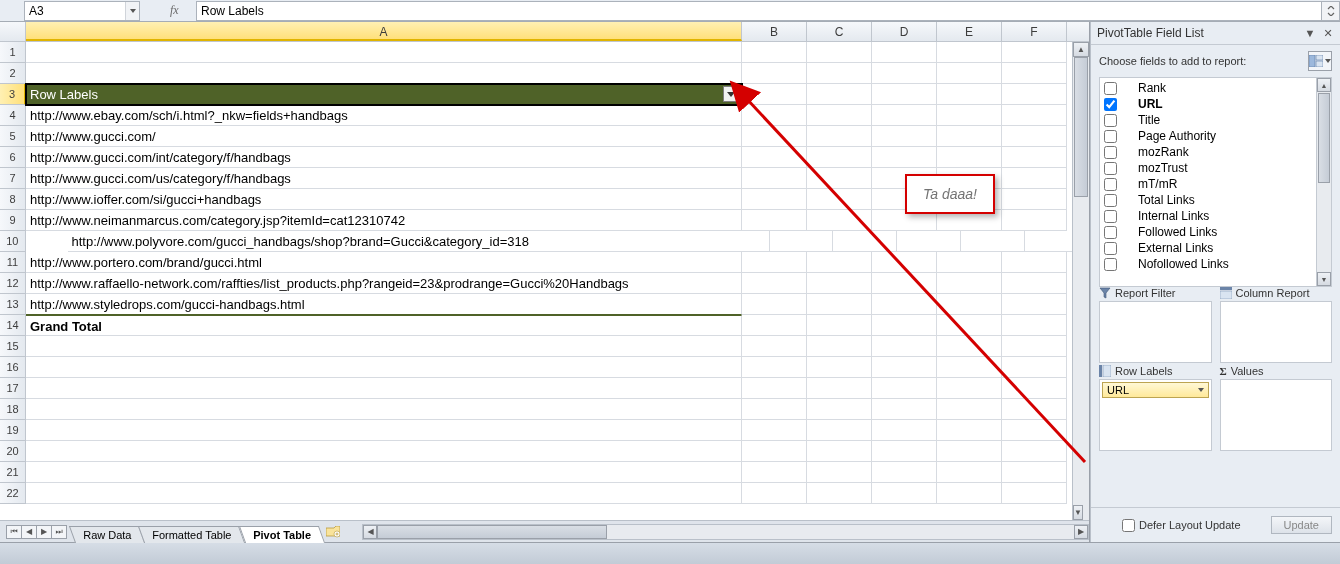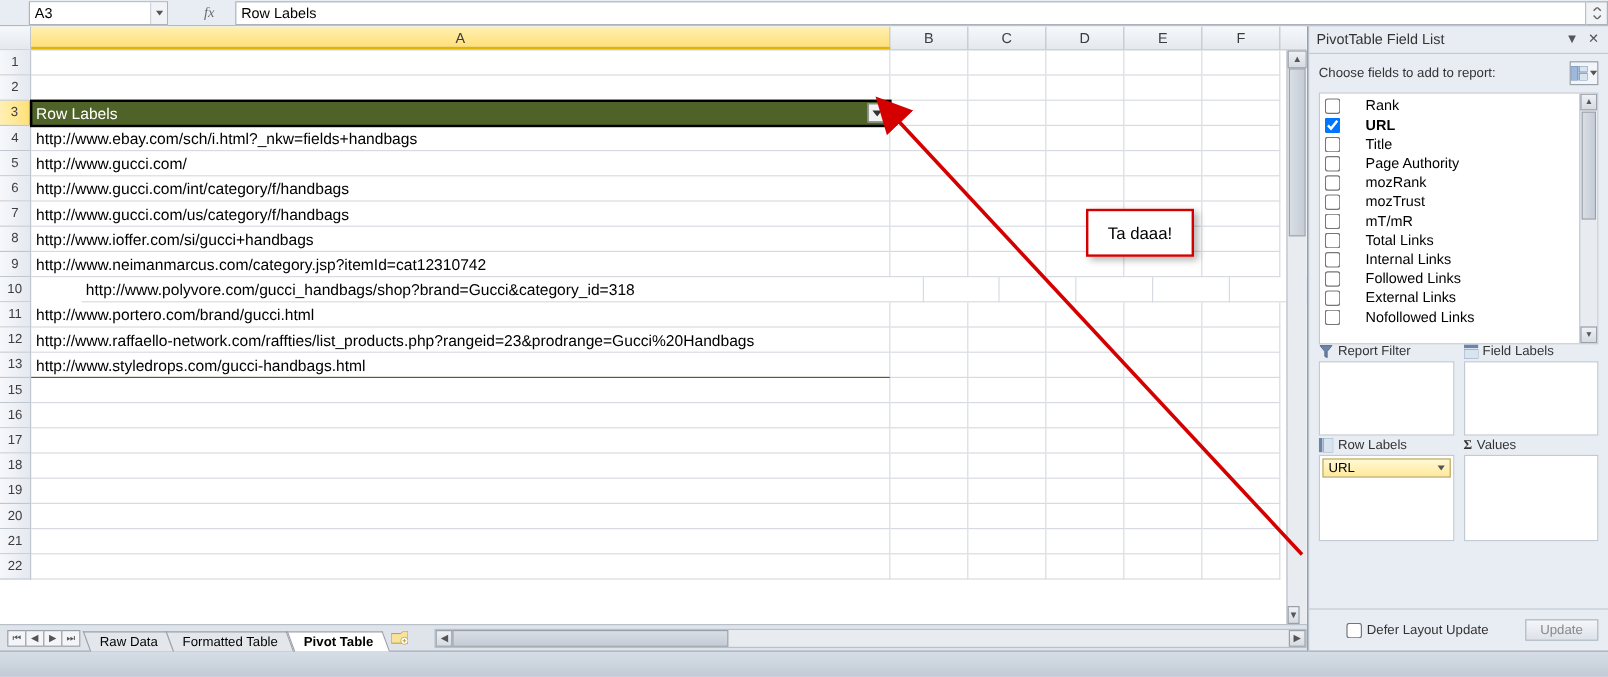--- a/index.html
+++ b/index.html
@@ -33,21 +33,21 @@
 .cell.active { outline: 2px solid #000; outline-offset: -1px; position: relative; }
 .pivot-head { background: #4f6228; color: #fff; border-bottom: none; position: relative; }
 .pivot-body { border-bottom: 1px solid #d7dbe1; }
 .pivot-last { border-bottom: 1px solid #4f6228; }
 .grand { font-weight: bold; border-top: 1px solid #4f6228; }
 .filter-btn { position: absolute; right: 2px; top: 2px; width: 16px; height: 16px; background: #f2f2f2; border: 1px solid #7d7d7d; display: flex; align-items: center; justify-content: center; cursor: pointer; }
 .tri-down { width: 0; height: 0; border-left: 4px solid transparent; border-right: 4px solid transparent; border-top: 5px solid #333; }
 .tri-down-sm { width: 0; height: 0; border-left: 3px solid transparent; border-right: 3px solid transparent; border-top: 4px solid #555; }
 
 
-.callout { position: absolute; left: 905px; top: 152px; width: 90px; height: 40px; border: 2px solid #d40000; background: #fff; display: flex; align-items: center; justify-content: center; font-size: 14px; color: #000000; box-shadow: 3px 3px 6px rgba(0,0,0,.3); }
+.callout { position: absolute; left: 905px; top: 152px; width: 90px; height: 40px; border: 2px solid #d40000; background: #fff; display: flex; align-items: center; justify-content: center; font-size: 14px; color: #737373; box-shadow: 3px 3px 6px rgba(0,0,0,.3); font-style: italic; }
 .arrow-svg { position: absolute; left: 0; top: 0; pointer-events: none; }
 .dashed-svg { position: absolute; left: 0; top: 0; pointer-events: none; }
 
 
 .tabstrip { height: 22px; display: flex; align-items: center; background: #dfe4eb; border-top: 1px solid #b9c0c9; }
 .tabnav { display: flex; margin: 0 6px; }
 .tabnav span { width: 16px; height: 14px; border: 1px solid #9aa0a9; background: #f3f5f8; margin-right: -1px; display: flex; align-items: center; justify-content: center; cursor: pointer; font-size: 8px; color: #555; }
 .sheet-tabs { display: flex; align-items: flex-end; height: 22px; }
 .sheet-tab { padding: 2px 10px; background: #e3e7ec; border: 1px solid #9aa0a9; border-bottom: none; margin-right: -1px; font-size: 11px; cursor: pointer; transform: skewX(20deg); }
 .sheet-tab span { display: inline-block; transform: skewX(-20deg); }
@@ -240,20 +240,29 @@
           <div class="row">
             <div class="rowh">13</div>
             <div class="cell pivot-body pivot-last" style="width: 716px;">http://www.styledrops.com/gucci-handbags.html</div>
             <div class="cell" style="width: 65px;"></div>
             <div class="cell" style="width: 65px;"></div>
             <div class="cell" style="width: 65px;"></div>
             <div class="cell" style="width: 65px;"></div>
             <div class="cell" style="width: 65px;"></div>
           </div>
           <div class="row">
+            <div class="rowh">14</div>
+            <div class="cell grand" style="width: 716px;">Grand Total</div>
+            <div class="cell" style="width: 65px;"></div>
+            <div class="cell" style="width: 65px;"></div>
+            <div class="cell" style="width: 65px;"></div>
+            <div class="cell" style="width: 65px;"></div>
+            <div class="cell" style="width: 65px;"></div>
+          </div>
+          <div class="row">
             <div class="rowh">15</div>
             <div class="cell" style="width: 716px;"></div>
             <div class="cell" style="width: 65px;"></div>
             <div class="cell" style="width: 65px;"></div>
             <div class="cell" style="width: 65px;"></div>
             <div class="cell" style="width: 65px;"></div>
             <div class="cell" style="width: 65px;"></div>
           </div>
           <div class="row">
             <div class="rowh">16</div>
@@ -453,21 +462,21 @@
         <span class="area-ico filter"><svg viewBox="0 0 12 12">
               <path d="M1 1 h10 L7 6 v5 l-2 -1 V6 z" fill="#6b84a8" stroke="#3e5576" stroke-width="0.6"></path>
             </svg></span>
         <span>Report Filter</span>
       </div>
       <div class="area-title">
         <span class="area-ico cols"><svg viewBox="0 0 12 12">
               <rect x="0" y="0" width="12" height="3" fill="#6b84a8"></rect>
               <rect x="0" y="4" width="12" height="8" fill="#d9e4f1" stroke="#6b84a8" stroke-width="0.5"></rect>
             </svg></span>
-        <span>Field Labels</span>
+        <span>Column Report</span>
       </div>
       <div class="area-box"></div>
       <div class="area-box"></div>
       <div class="area-title">
         <span class="area-ico rows"><svg viewBox="0 0 12 12">
               <rect x="0" y="0" width="3" height="12" fill="#6b84a8"></rect>
               <rect x="4" y="0" width="8" height="12" fill="#d9e4f1" stroke="#6b84a8" stroke-width="0.5"></rect>
             </svg></span>
         <span>Row Labels</span>
       </div>

